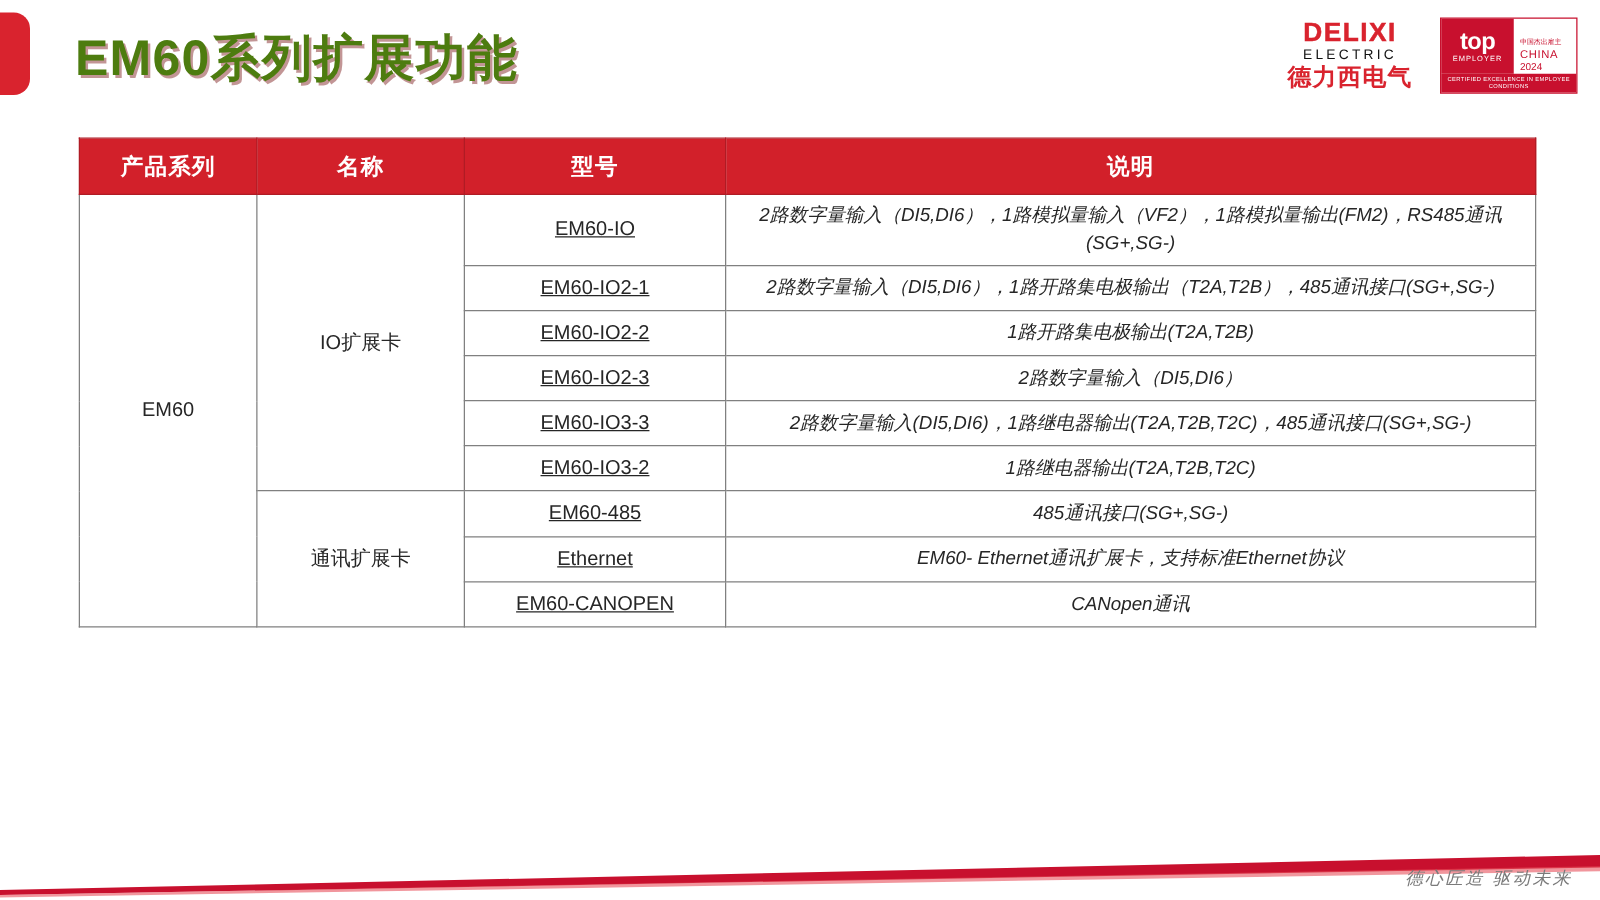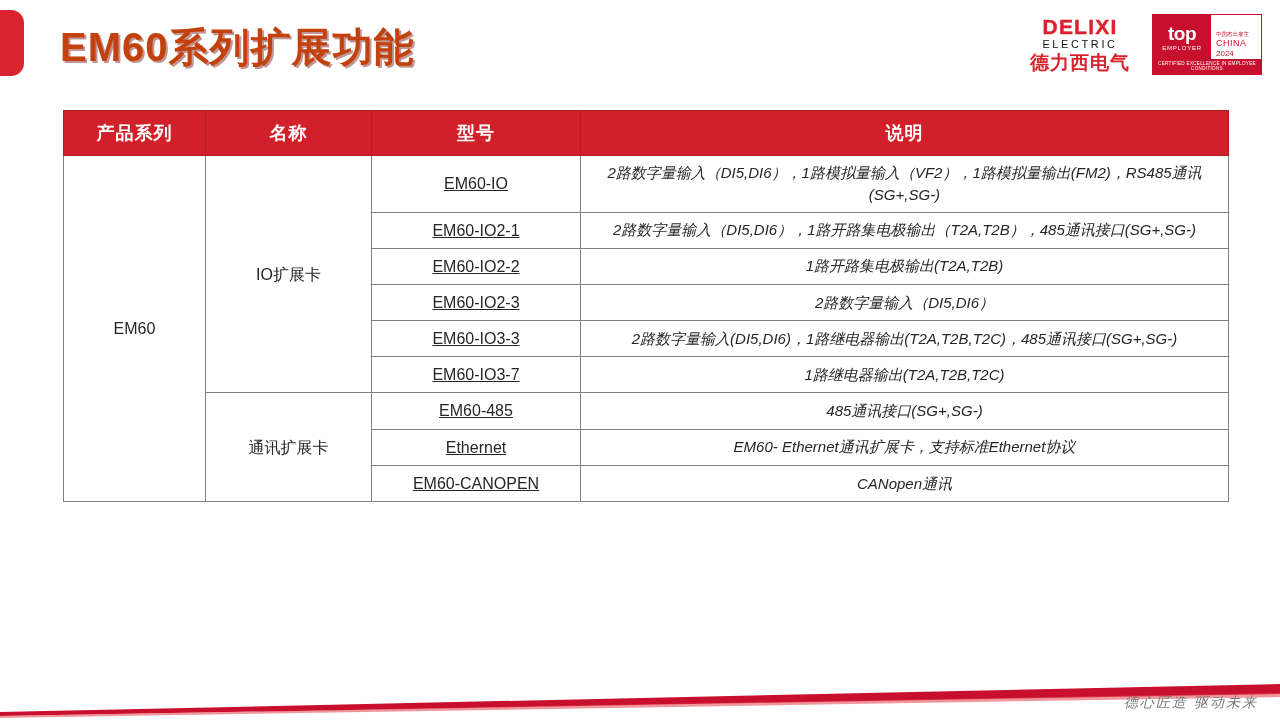--- a/index.html
+++ b/index.html
@@ -27,21 +27,21 @@
     border-bottom-right-radius: 13px;
   }
 
   
   .page-title {
     position: absolute;
     left: 60px;
     top: 20px;
     font-size: 40px;
     font-weight: bold;
-    color: #c2410c;
+    color: #4d7c0f;
     letter-spacing: 1px;
     text-shadow: 2px 2px 0px rgba(120,20,20,0.45);
     white-space: nowrap;
     line-height: 54px;
   }
 
   
   .logo-area {
     position: absolute;
     right: 18px;
@@ -240,21 +240,21 @@
     </tr>
     <tr>
       <td class="col-model">EM60-IO2-3</td>
       <td class="col-desc">2路数字量输入（DI5,DI6）</td>
     </tr>
     <tr>
       <td class="col-model">EM60-IO3-3</td>
       <td class="col-desc">2路数字量输入(DI5,DI6)，1路继电器输出(T2A,T2B,T2C)，485通讯接口(SG+,SG-)</td>
     </tr>
     <tr>
-      <td class="col-model">EM60-IO3-7</td>
+      <td class="col-model">EM60-IO3-2</td>
       <td class="col-desc">1路继电器输出(T2A,T2B,T2C)</td>
     </tr>
     <tr>
       <td class="col-name" rowspan="3">通讯扩展卡</td>
       <td class="col-model">EM60-485</td>
       <td class="col-desc">485通讯接口(SG+,SG-)</td>
     </tr>
     <tr>
       <td class="col-model">Ethernet</td>
       <td class="col-desc">EM60- Ethernet通讯扩展卡，支持标准Ethernet协议</td>

